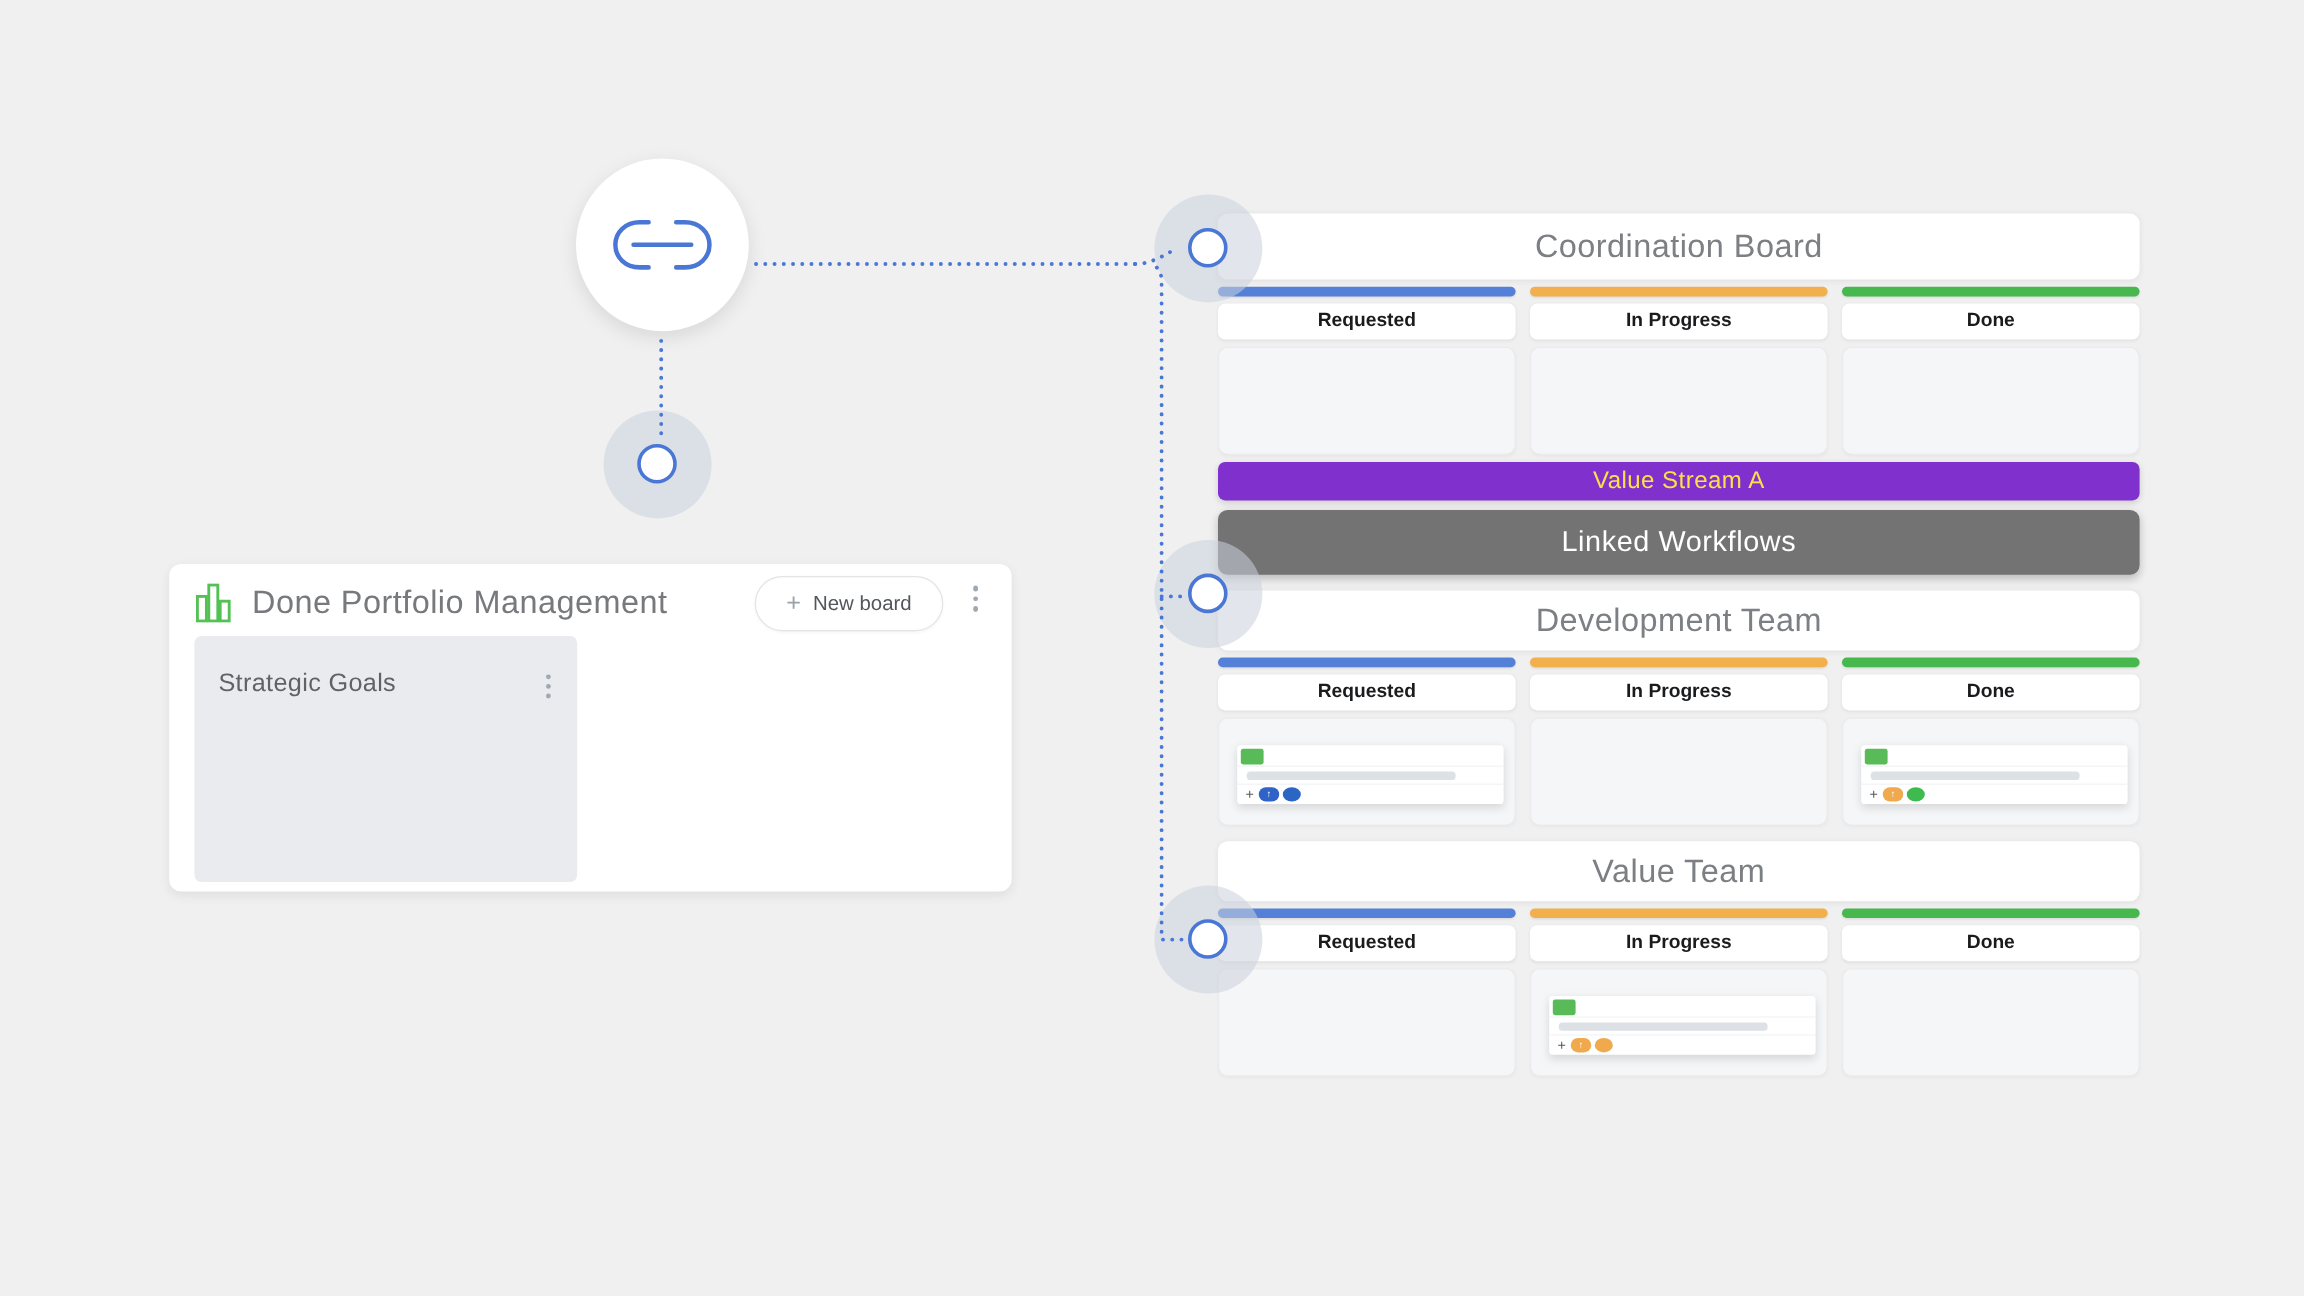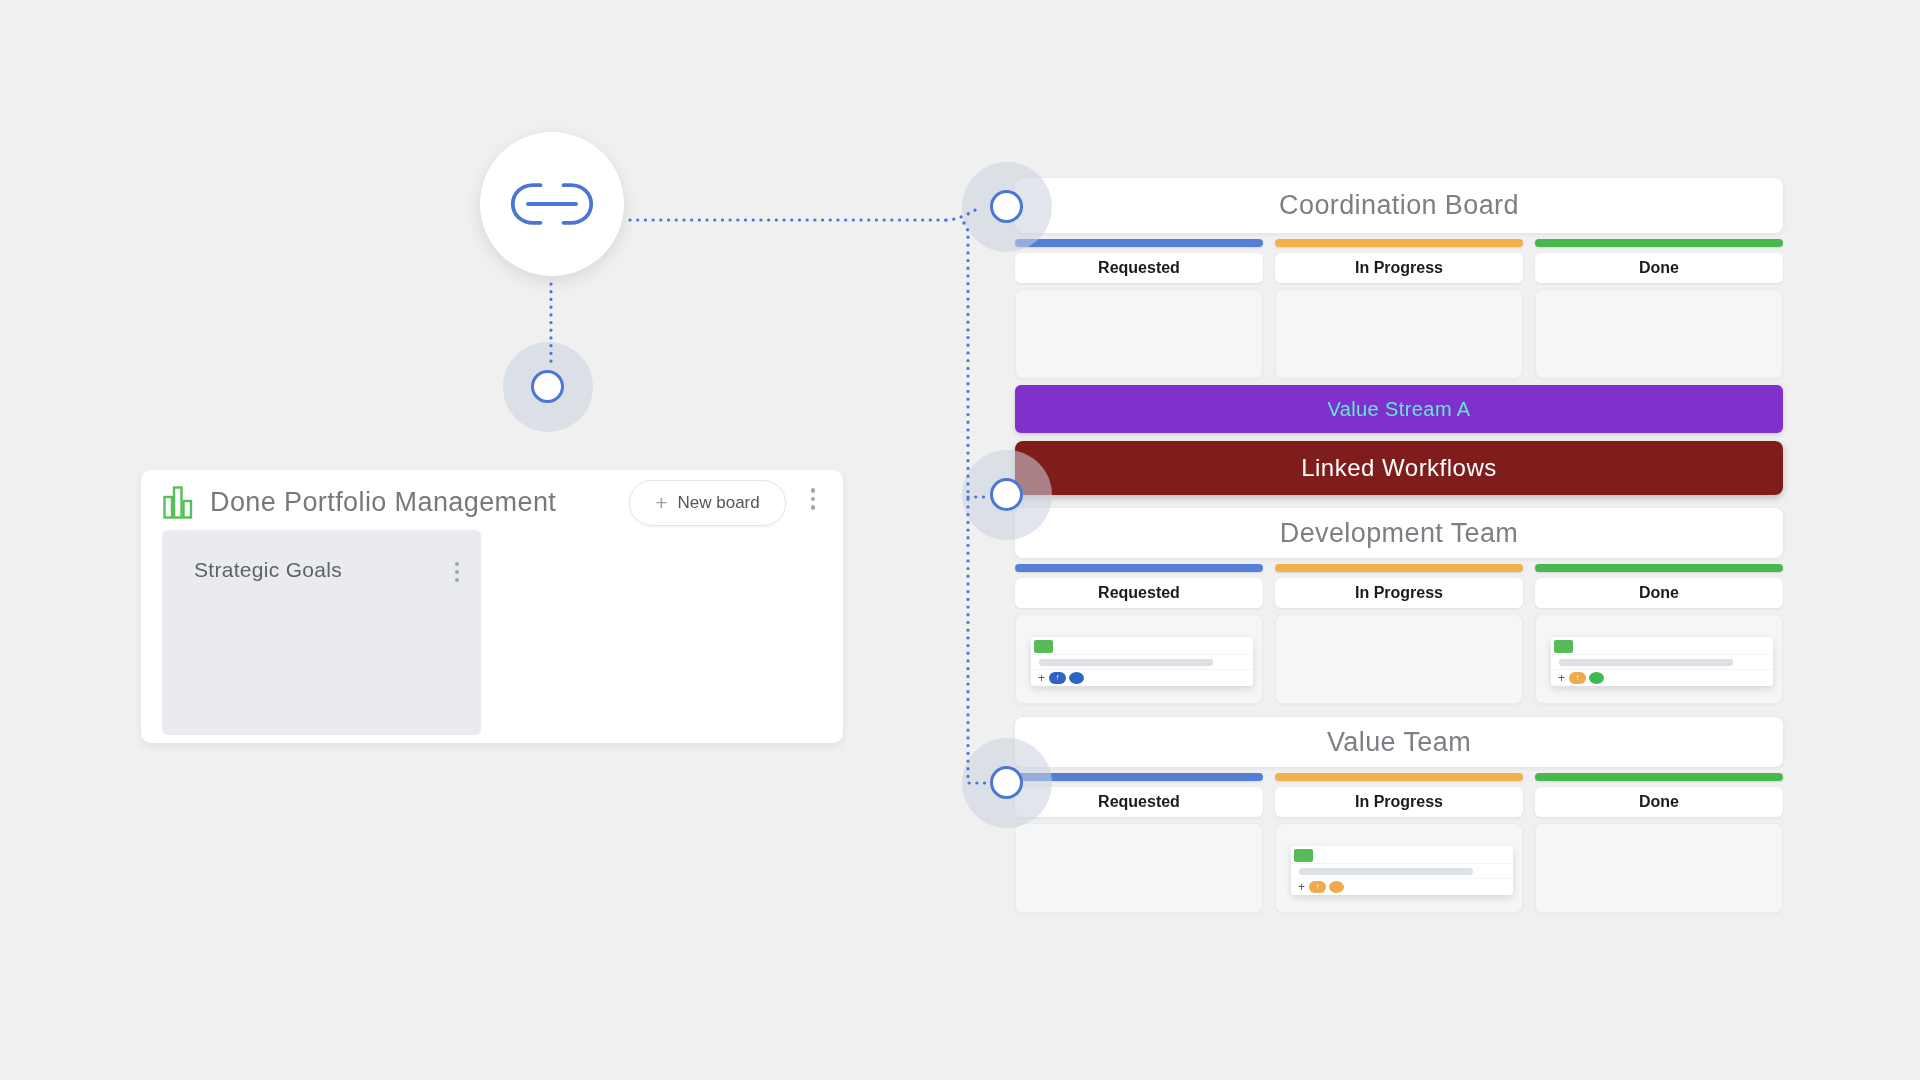--- a/index.html
+++ b/index.html
@@ -24,39 +24,39 @@
   .lpm-title{font-size:27px;color:#77797c;letter-spacing:0.4px;margin-left:17px;white-space:nowrap;}
   .newboard-btn{position:absolute;right:57px;top:10px;width:155px;height:44px;background:#fff;border:1px solid #e2e4e8;
     border-radius:23px;box-shadow:0 1px 3px rgba(0,0,0,0.05);display:flex;align-items:center;justify-content:center;gap:10px;
     font-size:17px;color:#53565a;cursor:pointer;}
   .newboard-plus{font-size:21px;color:#9aa3ac;line-height:1;margin-top:-2px;}
   .kebab{display:flex;flex-direction:column;gap:4px;align-items:center;cursor:pointer;}
   .kebab i{width:4.5px;height:4.5px;border-radius:50%;background:#9fa9b3;display:block;}
   .lpm-kebab{position:absolute;right:28px;top:18px;}
   .lpm-cols{position:absolute;left:21px;top:60px;display:flex;gap:22px;}
   .lpm-col{width:319px;height:205px;border-radius:6px;position:relative;}
-  .lpm-col-label{position:absolute;left:32px;top:28px;font-size:21px;color:#606366;letter-spacing:0.3px;}
+  .lpm-col-label{position:absolute;left:20px;top:28px;font-size:21px;color:#606366;letter-spacing:0.3px;}
   .lpm-col .kebab{position:absolute;right:22px;top:32px;}
   .lpm-col .kebab i{width:4px;height:4px;}
 
   
   .board-stack{position:absolute;left:1015px;top:178px;width:768px;z-index:1;}
   .board-title{background:#fff;border-radius:8px;box-shadow:0 1px 5px rgba(0,0,0,0.07);
     display:flex;align-items:center;justify-content:center;font-size:27px;color:#7c7f83;letter-spacing:0.4px;}
   .h55{height:55px;} .h50{height:50px;margin-top:13px;}
   .strip-row{display:flex;gap:12px;margin-top:6px;}
   .strip{flex:1;height:8px;border-radius:4px;box-shadow:0 1px 2px rgba(0,0,0,0.10);}
   .head-row{display:flex;gap:12px;margin-top:6px;}
   .head-cell{flex:1;height:30px;background:#fff;border-radius:6px;box-shadow:0 1px 3px rgba(0,0,0,0.07);
     display:flex;align-items:center;justify-content:center;font-size:16px;font-weight:600;color:#1a1b1d;}
   .cell-row{display:flex;gap:12px;margin-top:6px;}
   .cell{flex:1;height:90px;background:#f5f6f7;border:1px solid #ebebed;border-radius:8px;box-sizing:border-box;
     box-shadow:0 1px 3px rgba(0,0,0,0.04);position:relative;}
-  .vs-bar{height:48px;border-radius:6px;box-shadow:0 2px 5px rgba(0,0,0,0.15);
-    display:flex;align-items:center;justify-content:center;color:#5eead4;font-size:20px;letter-spacing:0.4px;}
+  .vs-bar{height:32px;border-radius:6px;box-shadow:0 2px 5px rgba(0,0,0,0.15);
+    display:flex;align-items:center;justify-content:center;color:#fde047;font-size:20px;letter-spacing:0.4px;}
   .vs-a{margin-top:6px;} .vs-b{margin-top:11px;}
   .lw-bar{margin-top:8px;height:54px;border-radius:8px;box-shadow:0 3px 7px rgba(0,0,0,0.22);
     display:flex;align-items:center;justify-content:center;color:#fff;font-size:24px;letter-spacing:0.5px;}
 
   
   .mini-card{position:absolute;left:15px;top:22px;width:222px;background:#fff;border-radius:3px;
     box-shadow:0 3px 8px rgba(0,0,0,0.13);}
   .mini-top{height:17px;position:relative;border-bottom:1px solid #f2f3f5;}
   .mini-accent{position:absolute;left:3px;top:3px;width:19px;height:13px;border-radius:2px;}
   .mini-mid{height:14px;display:flex;align-items:center;border-bottom:1px solid #f2f3f5;}
@@ -147,21 +147,21 @@
       <div class="head-cell">In Progress</div>
       <div class="head-cell">Done</div>
     </div>
     <div class="cell-row">
       <div class="cell"></div>
       <div class="cell"></div>
       <div class="cell"></div>
     </div>
 
     <div class="vs-bar vs-a" style="background: rgb(128, 48, 204);">Value Stream A</div>
-    <div class="lw-bar" style="background: #7f1d1d;">Linked Workflows</div>
+    <div class="lw-bar" style="background: #737373;">Linked Workflows</div>
 
     <div class="board-title h50">Development Team</div>
     <div class="strip-row">
       <div class="strip" style="background: rgb(85, 128, 216);"></div>
       <div class="strip" style="background: rgb(242, 176, 76);"></div>
       <div class="strip" style="background: rgb(71, 184, 77);"></div>
     </div>
     <div class="head-row">
       <div class="head-cell">Requested</div>
       <div class="head-cell">In Progress</div>

